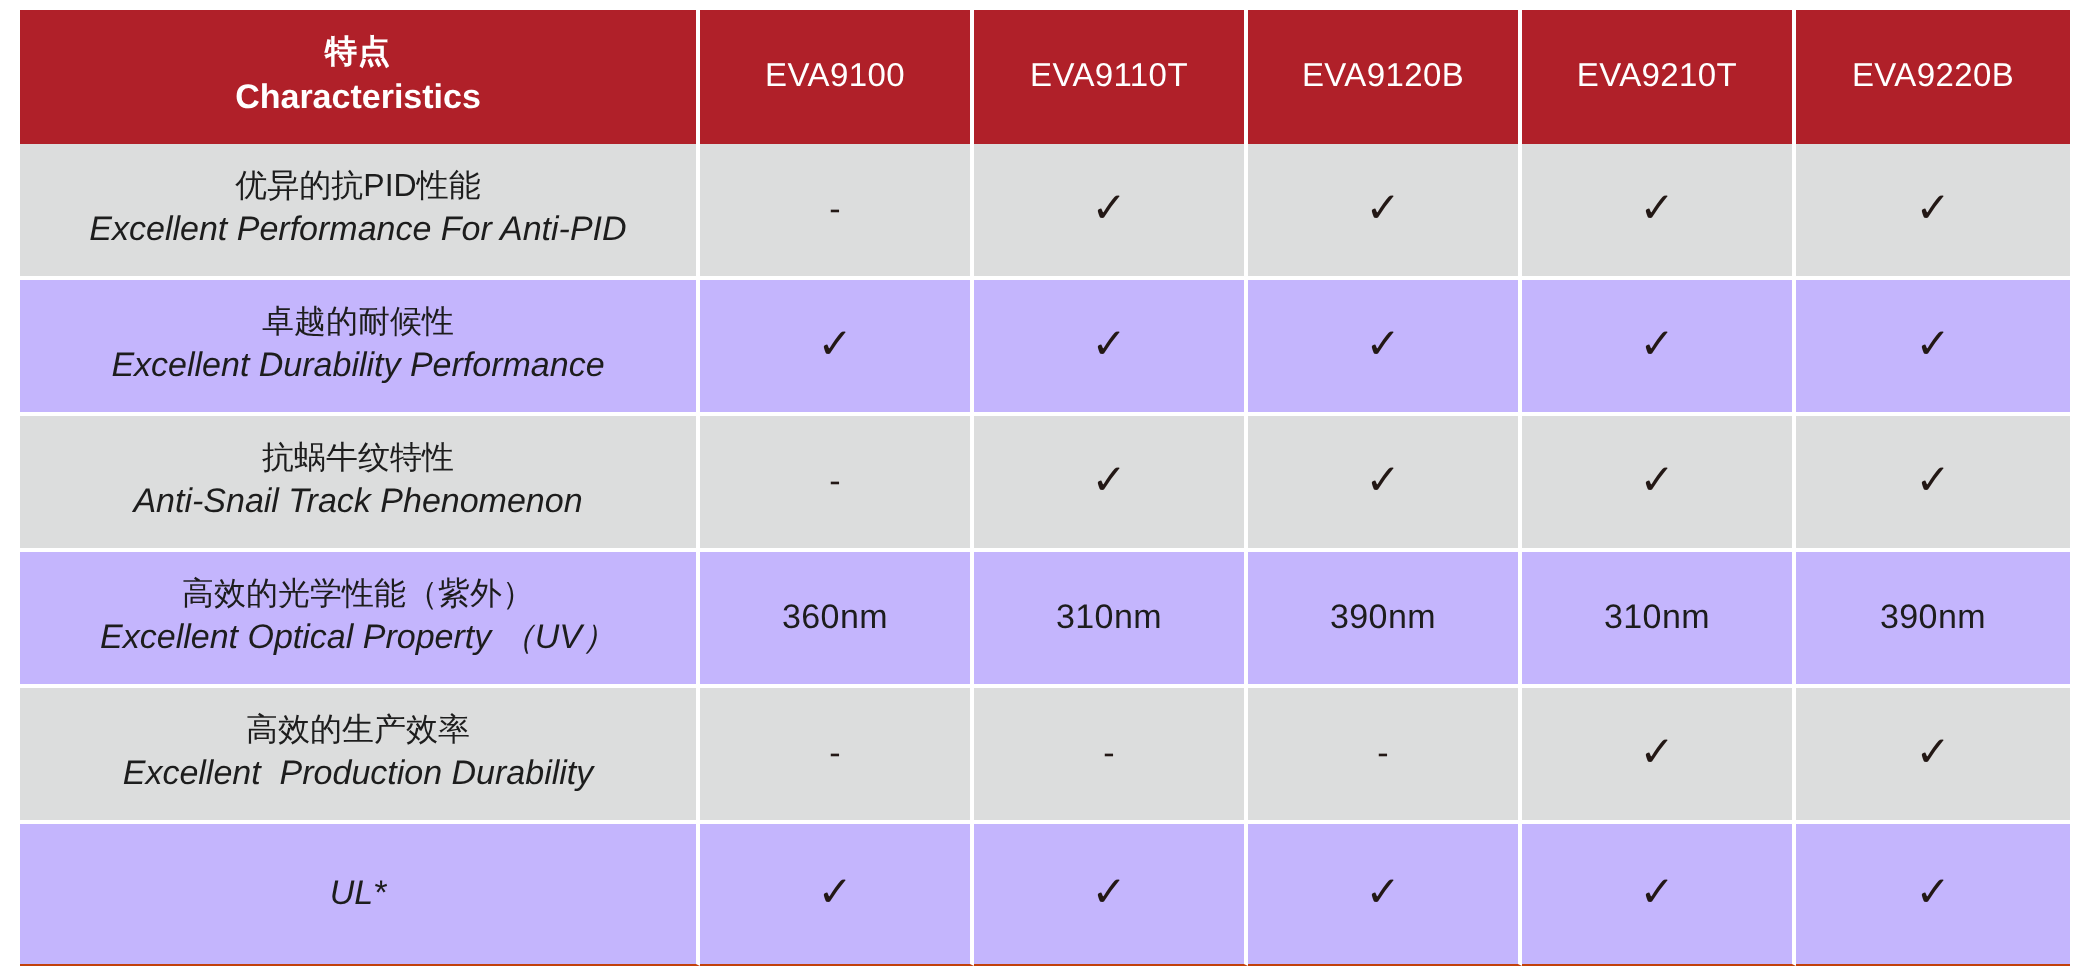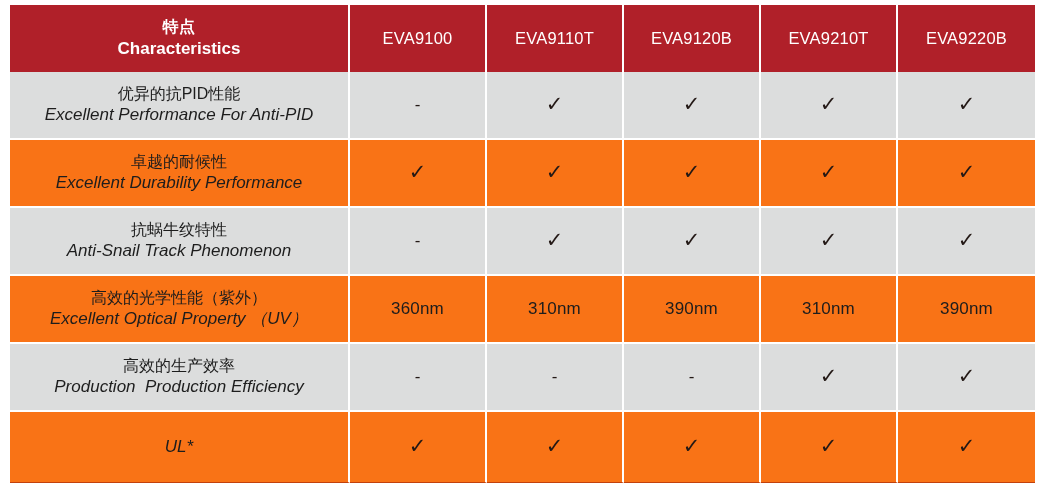--- a/index.html
+++ b/index.html
@@ -71,21 +71,21 @@
     vertical-align: middle;
     text-align: center;
     font-size: 17px;
     color: #1d1d1d;
     border-right: 2px solid #ffffff;
     border-bottom: 2px solid #ffffff;
   }
   tbody td:last-child { border-right: none; }
 
   tbody tr.shaded td { background: #dcdddd; }
-  tbody tr.plain  td { background: #f97316; }
+  tbody tr.plain  td { background: #c4b5fd; }
 
   tbody tr.lastrow td {
     border-bottom: 1px solid #c2410c;
     height: 70px;
   }
 
   td.label-cell {
     line-height: 1.3;
     padding: 0 16px;
   }
@@ -198,21 +198,21 @@
         <td class="value-cell"><span class="txt">360nm</span></td>
         <td class="value-cell"><span class="txt">310nm</span></td>
         <td class="value-cell"><span class="txt">390nm</span></td>
         <td class="value-cell"><span class="txt">310nm</span></td>
         <td class="value-cell"><span class="txt">390nm</span></td>
       </tr>
 
       <tr class="shaded">
         <td class="label-cell">
           <span class="cn">高效的生产效率</span>
-          <span class="en">Production  Production Efficiency</span>
+          <span class="en">Excellent  Production Durability</span>
         </td>
         <td class="value-cell"><span class="dash">-</span></td>
         <td class="value-cell"><span class="dash">-</span></td>
         <td class="value-cell"><span class="dash">-</span></td>
         <td class="value-cell"><span class="mark">✓</span></td>
         <td class="value-cell"><span class="mark">✓</span></td>
       </tr>
 
       <tr class="plain lastrow">
         <td class="label-cell single">

